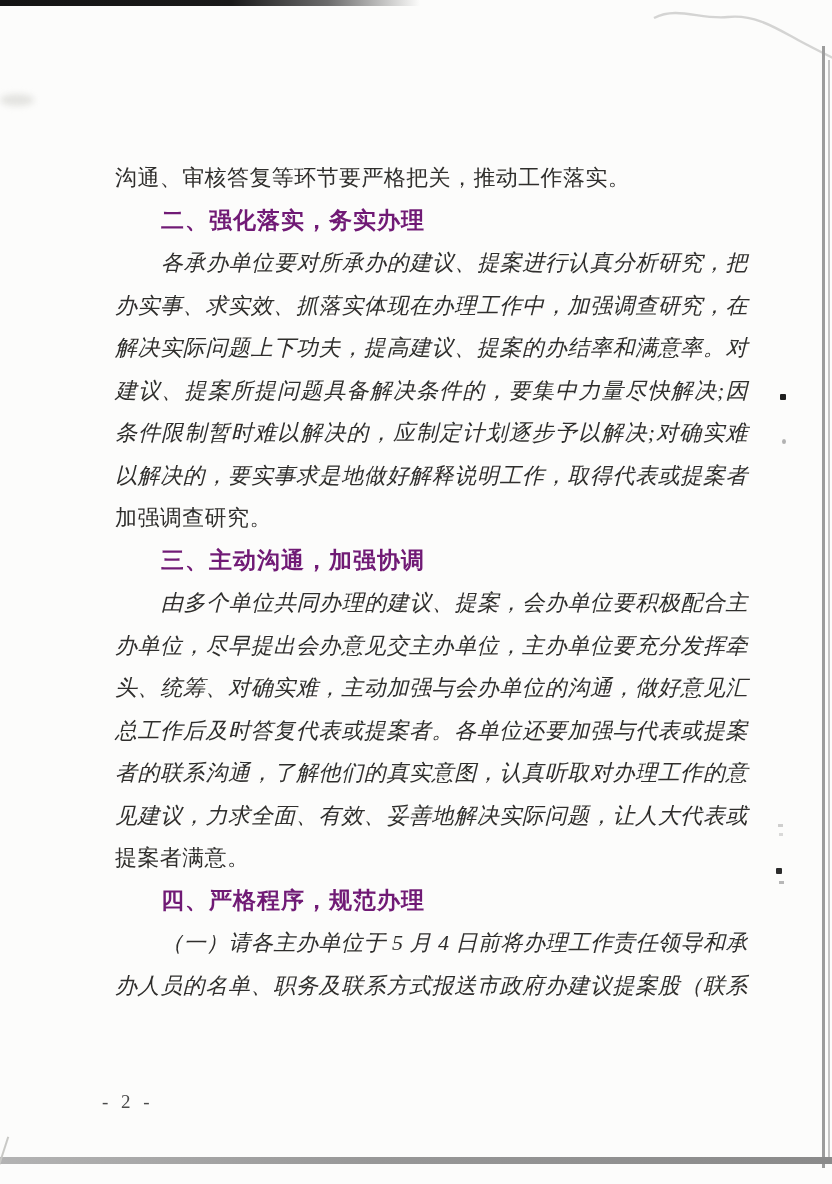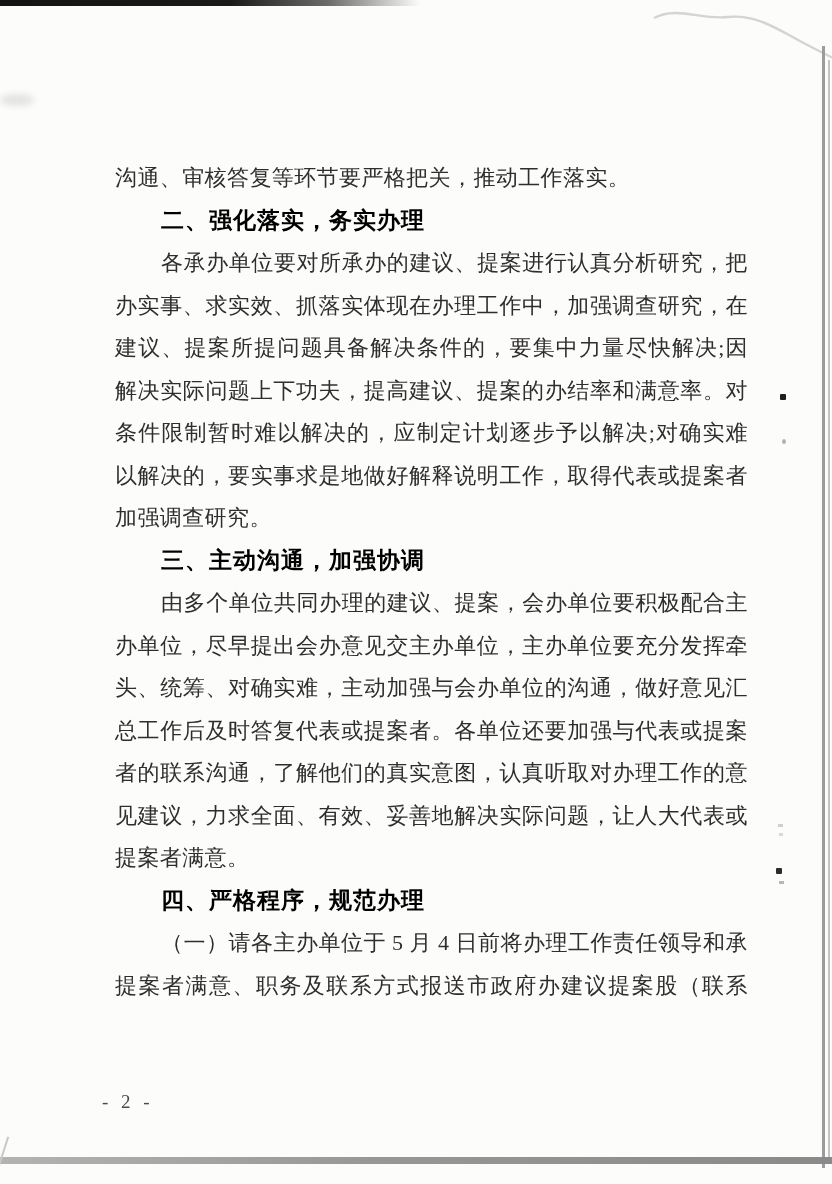--- a/index.html
+++ b/index.html
@@ -83,27 +83,28 @@
     font-size: 22px;
     letter-spacing: 0.4px;
     white-space: nowrap;
     text-align: left;
   }
   .line.fill {
     white-space: normal;
     text-align: justify;
     text-align-last: justify;
     text-justify: inter-character;
+    font-style: italic;
   }
   .line.indent { padding-left: 46px; }
   .line.heading {
     padding-left: 46px;
     font-weight: 700;
     font-size: 23px;
-    color: #000000;
+    color: #701a75;
     letter-spacing: 1px;
     text-align: left;
     text-align-last: left;
     white-space: nowrap;
   }
   .page-number {
     position: absolute;
     left: 102px;
     top: 1091px;
     font-size: 19px;
@@ -131,33 +132,33 @@
   <div class="speck speck-3"></div>
   <div class="speck speck-4"></div>
   <div class="speck speck-5"></div>
   <div class="speck speck-6"></div>
 
   <main class="doc-body">
       <div class="line">沟通、审核答复等环节要严格把关，推动工作落实。</div>
       <div class="line heading">二、强化落实，务实办理</div>
       <div class="line fill indent">各承办单位要对所承办的建议、提案进行认真分析研究，把</div>
       <div class="line fill">办实事、求实效、抓落实体现在办理工作中，加强调查研究，在</div>
+      <div class="line fill">解决实际问题上下功夫，提高建议、提案的办结率和满意率。对</div>
       <div class="line fill">建议、提案所提问题具备解决条件的，要集中力量尽快解决;因</div>
-      <div class="line fill">解决实际问题上下功夫，提高建议、提案的办结率和满意率。对</div>
       <div class="line fill">条件限制暂时难以解决的，应制定计划逐步予以解决;对确实难</div>
       <div class="line fill">以解决的，要实事求是地做好解释说明工作，取得代表或提案者</div>
       <div class="line">加强调查研究。</div>
       <div class="line heading">三、主动沟通，加强协调</div>
       <div class="line fill indent">由多个单位共同办理的建议、提案，会办单位要积极配合主</div>
       <div class="line fill">办单位，尽早提出会办意见交主办单位，主办单位要充分发挥牵</div>
       <div class="line fill">头、统筹、对确实难，主动加强与会办单位的沟通，做好意见汇</div>
       <div class="line fill">总工作后及时答复代表或提案者。各单位还要加强与代表或提案</div>
       <div class="line fill">者的联系沟通，了解他们的真实意图，认真听取对办理工作的意</div>
       <div class="line fill">见建议，力求全面、有效、妥善地解决实际问题，让人大代表或</div>
       <div class="line">提案者满意。</div>
       <div class="line heading">四、严格程序，规范办理</div>
       <div class="line fill indent">（一）请各主办单位于 5 月 4 日前将办理工作责任领导和承</div>
-      <div class="line fill">提案者满意、职务及联系方式报送市政府办建议提案股（联系</div>
+      <div class="line fill">办人员的名单、职务及联系方式报送市政府办建议提案股（联系</div>
     </main>
 
   <div class="page-number">- 2 -</div>
 
 </div>
 
 </body></html>

